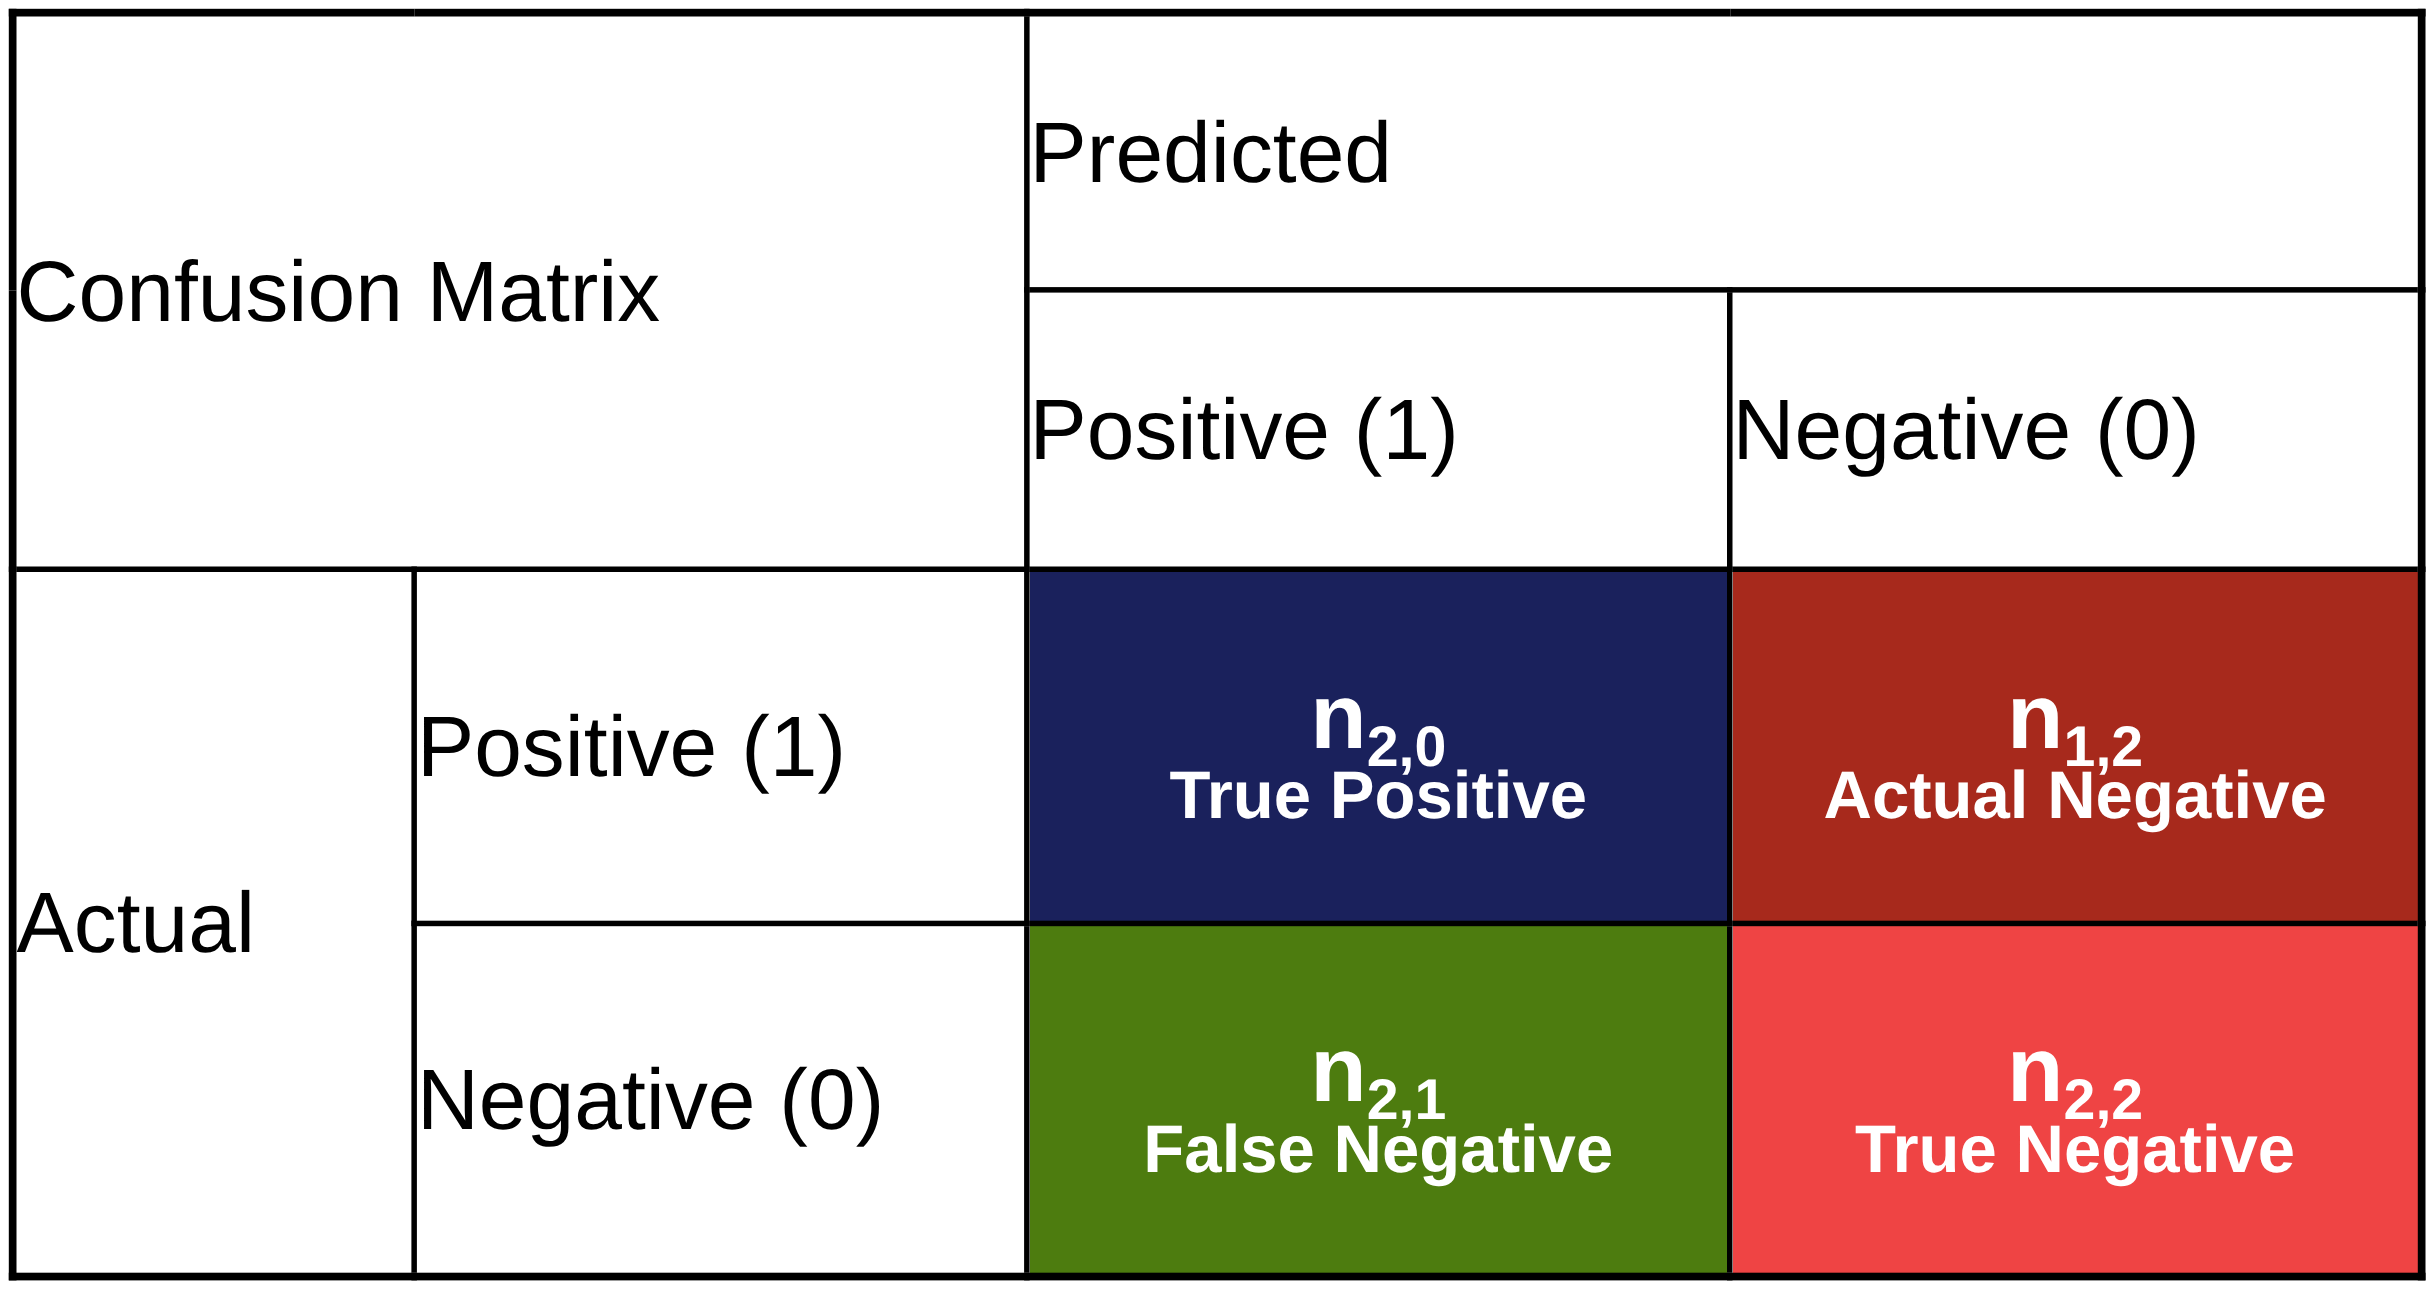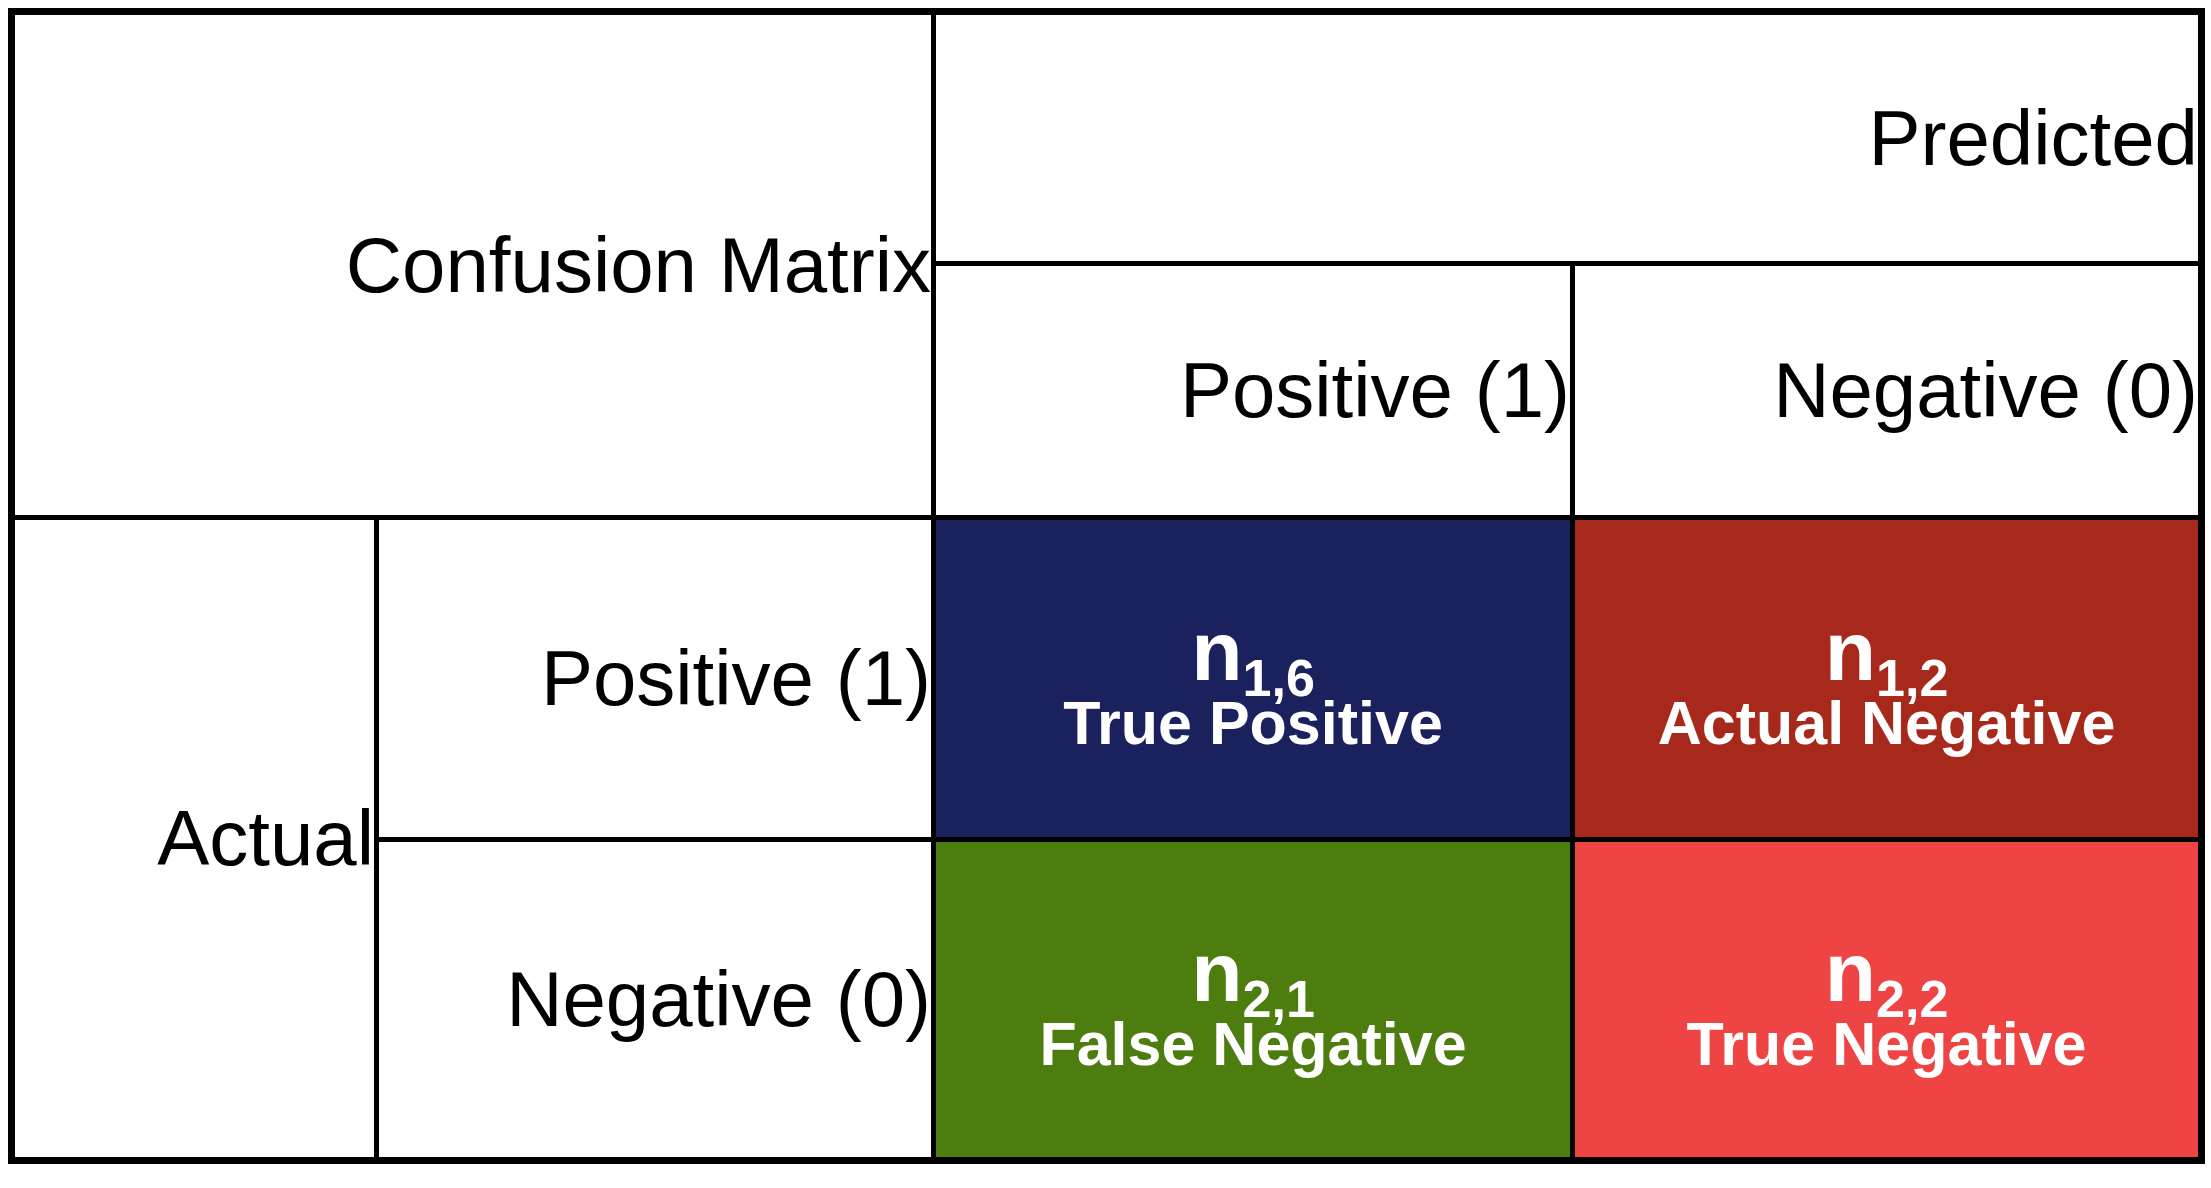--- a/index.html
+++ b/index.html
@@ -15,21 +15,21 @@
     padding: 8px 0 0 8px;
   }
   table.cm {
     border-collapse: collapse;
     table-layout: fixed;
     border: 7px solid #000;
   }
   table.cm td {
     border: 5px solid #000;
     padding: 0;
-    text-align: right;
+    text-align: left;
     vertical-align: middle;
     background: #ffffff;
     color: #000000;
     overflow: hidden;
   }
   td.hdr {
     font-size: 78px;
     font-weight: 400;
     color: #000;
   }
@@ -88,21 +88,21 @@
     </tr>
     <tr class="r-predcols">
       <td class="hdr">Positive (1)</td>
       <td class="hdr">Negative (0)</td>
     </tr>
     <tr class="r-body1">
       <td class="hdr" rowspan="2">Actual</td>
       <td class="hdr">Positive (1)</td>
       <td class="quad" style="background-color: rgb(26, 33, 92);">
         <div class="quad-inner">
-          <div class="n-label"><span>n</span><sub>1,6</sub></div>
+          <div class="n-label"><span>n</span><sub>2,0</sub></div>
           <div class="quad-label">True Positive</div>
         </div>
       </td>
       <td class="quad" style="background-color: rgb(167, 41, 28);">
         <div class="quad-inner">
           <div class="n-label"><span>n</span><sub>1,2</sub></div>
           <div class="quad-label">Actual Negative</div>
         </div>
       </td>
     </tr>

